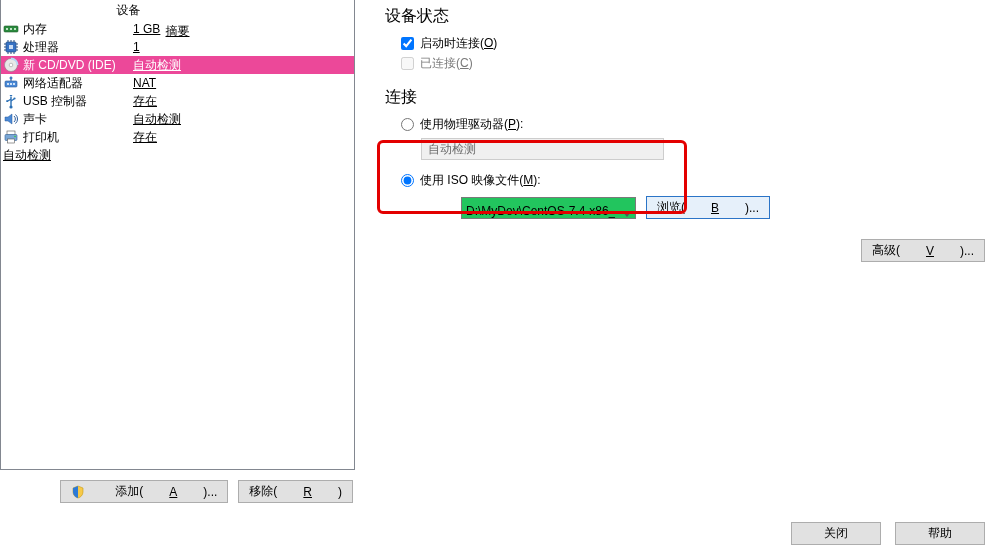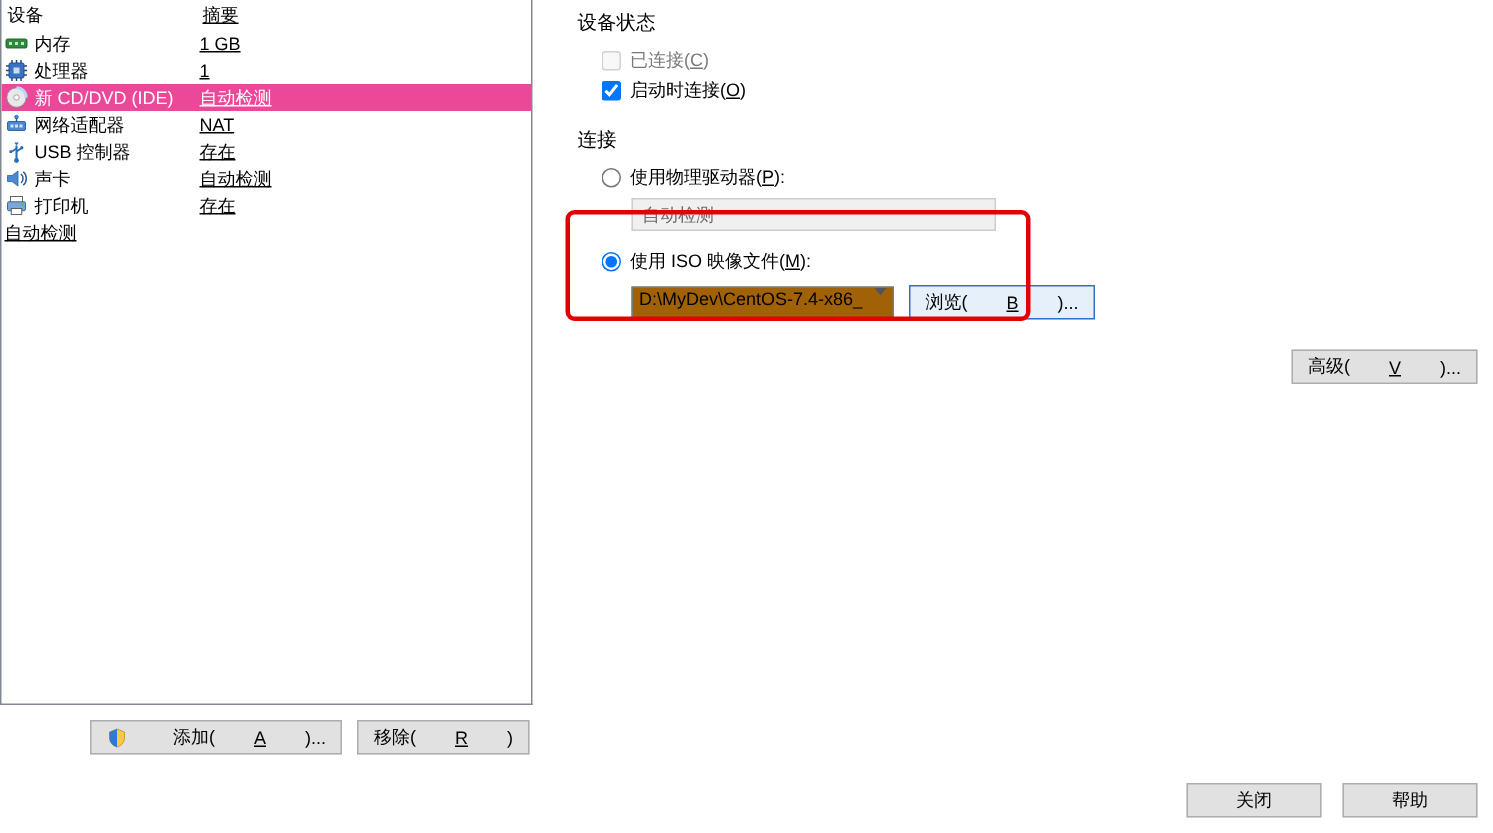--- a/index.html
+++ b/index.html
@@ -13,41 +13,41 @@
     .main { display: flex; flex: 1; overflow: hidden; }
     .left-panel { display: flex; flex-direction: column; width: 355px; padding-top: 0; gap: 6px; }
     .device-table {
       border: 1px solid #828790;
       border-top: none;
       background: #fff;
       height: 470px;
       display: flex;
       flex-direction: column;
     }
-    .tbl-head { display: flex; align-items: center; height: 20px; }
+    .tbl-head { display: flex; align-items: center; height: 20px; flex-direction: column; }
     .tbl-head .cell { padding: 2px 4px; font-size: 12px; }
     .tbl-body { flex: 1; overflow: auto; }
     .tbl-row { display: flex; align-items: center; height: 18px; cursor: default; }
     .tbl-row.selected { background: #ec4899; color: #fff; }
     .col-dev   { width: 130px; display: flex; align-items: center; gap: 4px; padding-left: 2px; }
     .col-sum   { flex: 1; padding-left: 2px; text-decoration: underline; }
     .icn { width: 16px; height: 16px; display: inline-flex; align-items: center; justify-content: center; }
     .left-buttons { display: flex; justify-content: flex-end; gap: 10px; padding-right: 2px; padding-top: 4px; }
     .btn {
       display: inline-flex; align-items: center; justify-content: center;
       height: 23px; padding: 0 10px;
       background: #e1e1e1; border: 1px solid #adadad;
       font-family: inherit; font-size: 12px; cursor: pointer; gap: 26px;
     }
     .btn-90 { min-width: 90px; }
     .btn-blue { background: #e6f0fa; border-color: #2b74c7; }
     .shield { width: 14px; height: 14px; margin-right: 4px; }
 
     .right-panel { flex: 1; padding: 4px 10px 0 30px; position: relative; }
-    .group-title { font-size: 13px; margin: 2px 0 6px; }
+    .group-title { font-size: 16px; margin: 2px 0 6px; }
     .group-body { padding-left: 16px; margin-bottom: 14px; }
     .chk-row, .rad-row { display: flex; align-items: center; gap: 6px; height: 20px; font-size: 12px; }
     .chk-row input, .rad-row input { margin: 0; }
     .underlined { text-decoration: underline; }
 
     .conn-group { position: relative; }
     .dropdown-disabled {
       display: flex; align-items: center;
       background: #f0f0f0; border: 1px solid #cdcdcd;
       color: #6d6d6d;
@@ -56,24 +56,24 @@
     .highlight-box {
       border: 3px solid #e30000;
       border-radius: 6px;
       position: absolute;
       left: 377px; top: 140px;
       width: 310px; height: 74px;
       pointer-events: none;
     }
     .iso-row { display: flex; align-items: center; gap: 10px; margin-top: 6px; }
     .iso-input {
-      display: flex; align-items: flex-start;
+      display: flex; align-items: flex-end;
       border: 1px solid #7a7a7a; height: 22px; width: 175px;
-      padding: 0 4px; background: #a16207;
-      font-size: 12px; overflow: hidden; white-space: nowrap;
+      padding: 0 4px; background: #22c55e;
+      font-size: 12px; overflow: hidden; white-space: nowrap; margin-left: 40px;
     }
     .iso-input .chev { margin-left: auto; }
     .chev svg { display: block; }
 
     .adv-row { display: flex; justify-content: flex-end; margin-top: 20px; padding-right: 0px; }
 
     .footer { display: flex; justify-content: flex-end; gap: 14px; padding: 7px 10px 10px 0; }
     .footer .btn { min-width: 90px; }
   </style>
 </head>
@@ -223,26 +223,26 @@
             <span class="underlined">R</span>
             <span>)</span>
         </button>
       </div>
     </div>
 
     <div class="right-panel">
       <div class="group-title">设备状态</div>
       <div class="group-body">
         <label class="chk-row">
+          <input type="checkbox" checked="" style="">
+          <span><span>启动时连接(</span><span class="underlined">O</span><span>)</span></span>
+        </label>
+        <label class="chk-row">
           <input type="checkbox" disabled="" style="">
           <span style="color:#7a7a7a;"><span>已连接(</span><span class="underlined">C</span><span>)</span></span>
-        </label>
-        <label class="chk-row">
-          <input type="checkbox" checked="" style="">
-          <span><span>启动时连接(</span><span class="underlined">O</span><span>)</span></span>
         </label>
       </div>
 
       <div class="conn-group">
         <div class="group-title">连接</div>
         <div class="group-body">
           <label class="rad-row">
             <input type="radio" name="conn" style="">
             <span><span>使用物理驱动器(</span><span class="underlined">P</span><span>):</span></span>
           </label>

